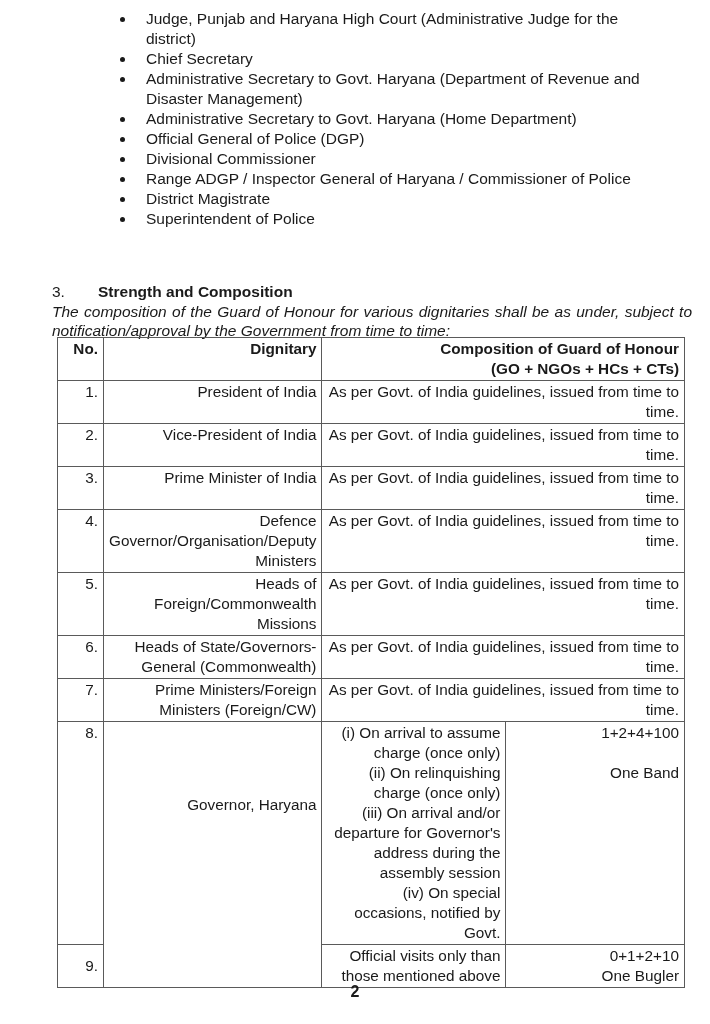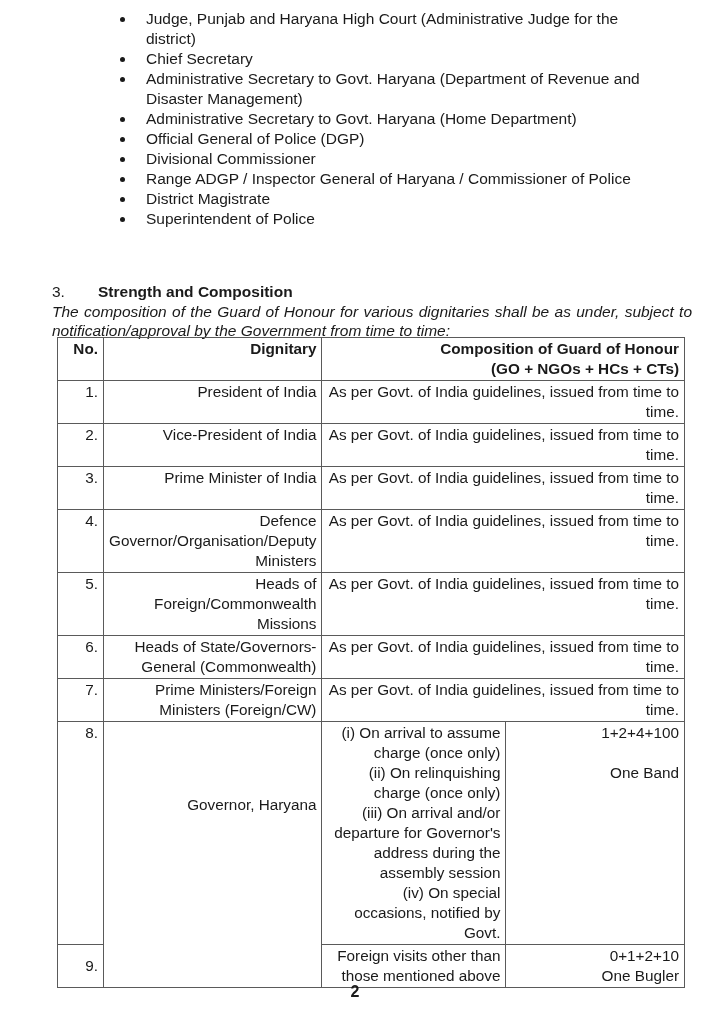--- a/index.html
+++ b/index.html
@@ -190,21 +190,21 @@
         <div>(iv) On special occasions, notified by Govt.</div>
       </td>
       <td>
         <div>1+2+4+100</div>
         <div style="height:20px"></div>
         <div>One Band</div>
       </td>
     </tr>
     <tr>
       <td class="no-cell" style="vertical-align:middle">9.</td>
-      <td>Foreign visits other than those mentioned above</td>
+      <td>Official visits only than those mentioned above</td>
       <td>
         <div>0+1+2+10</div>
         <div>One Bugler</div>
       </td>
     </tr>
   </tbody>
     </table>
 
   <div class="page-number">2</div>
 </div>

